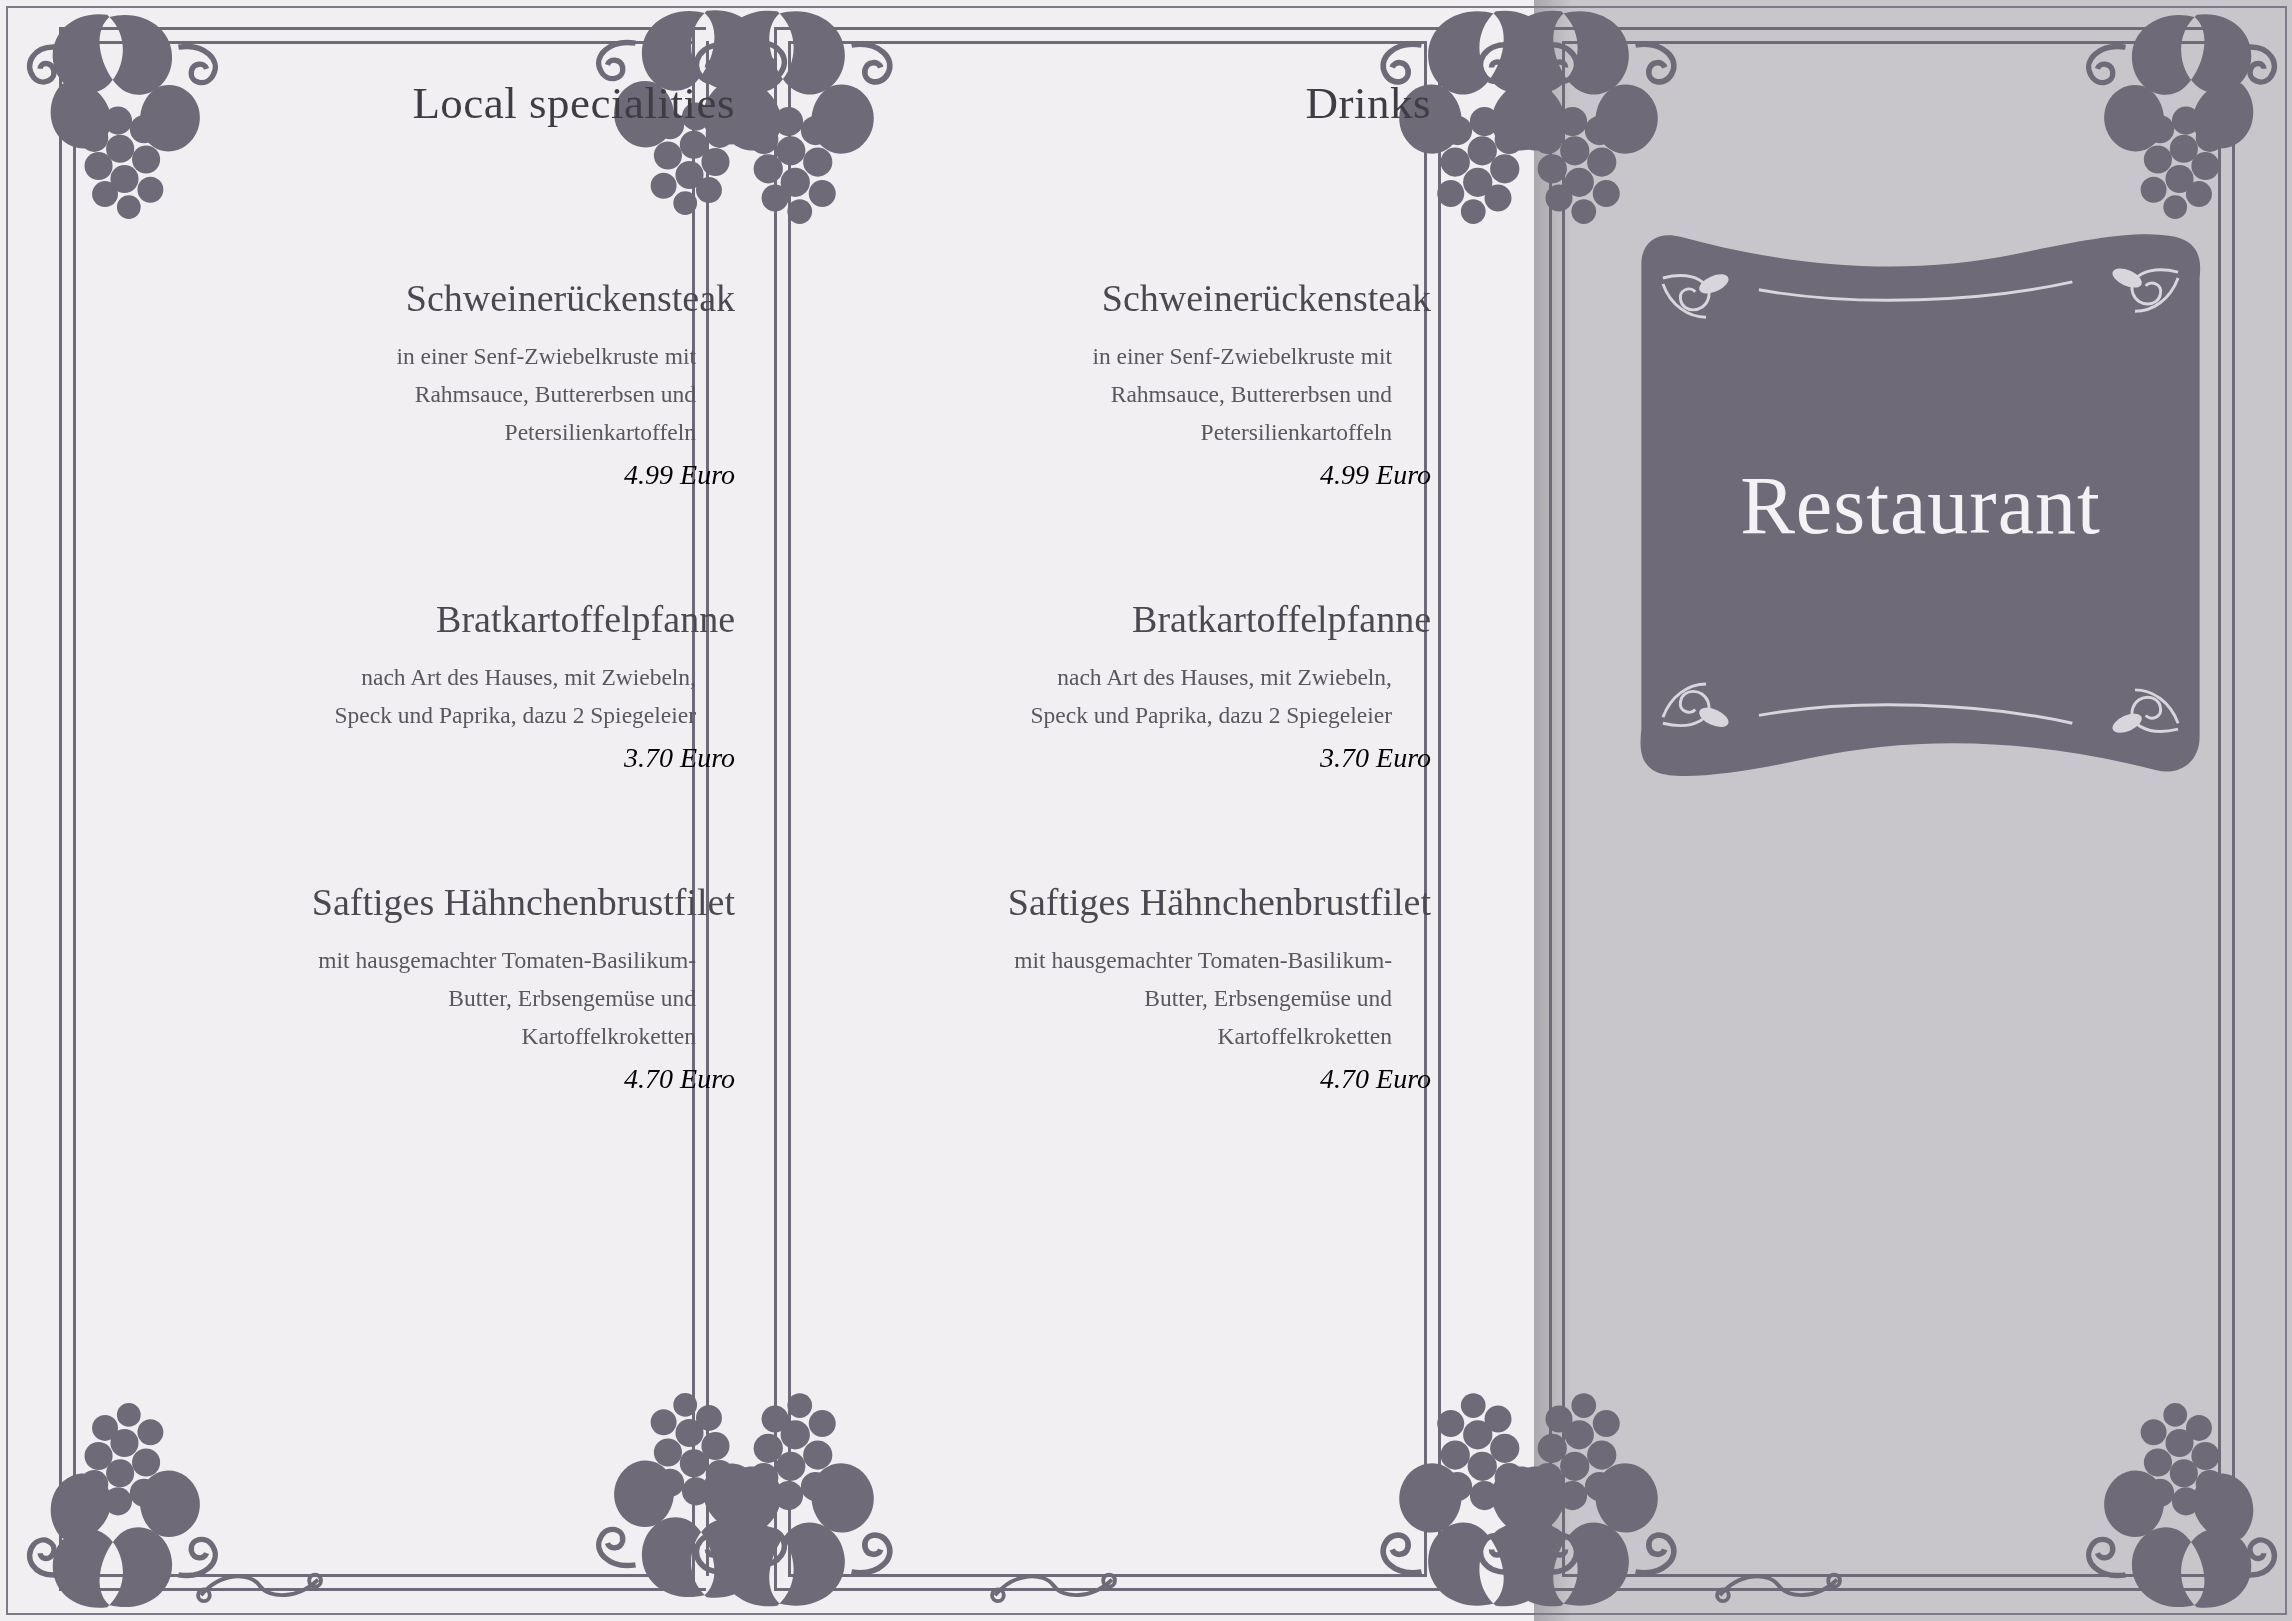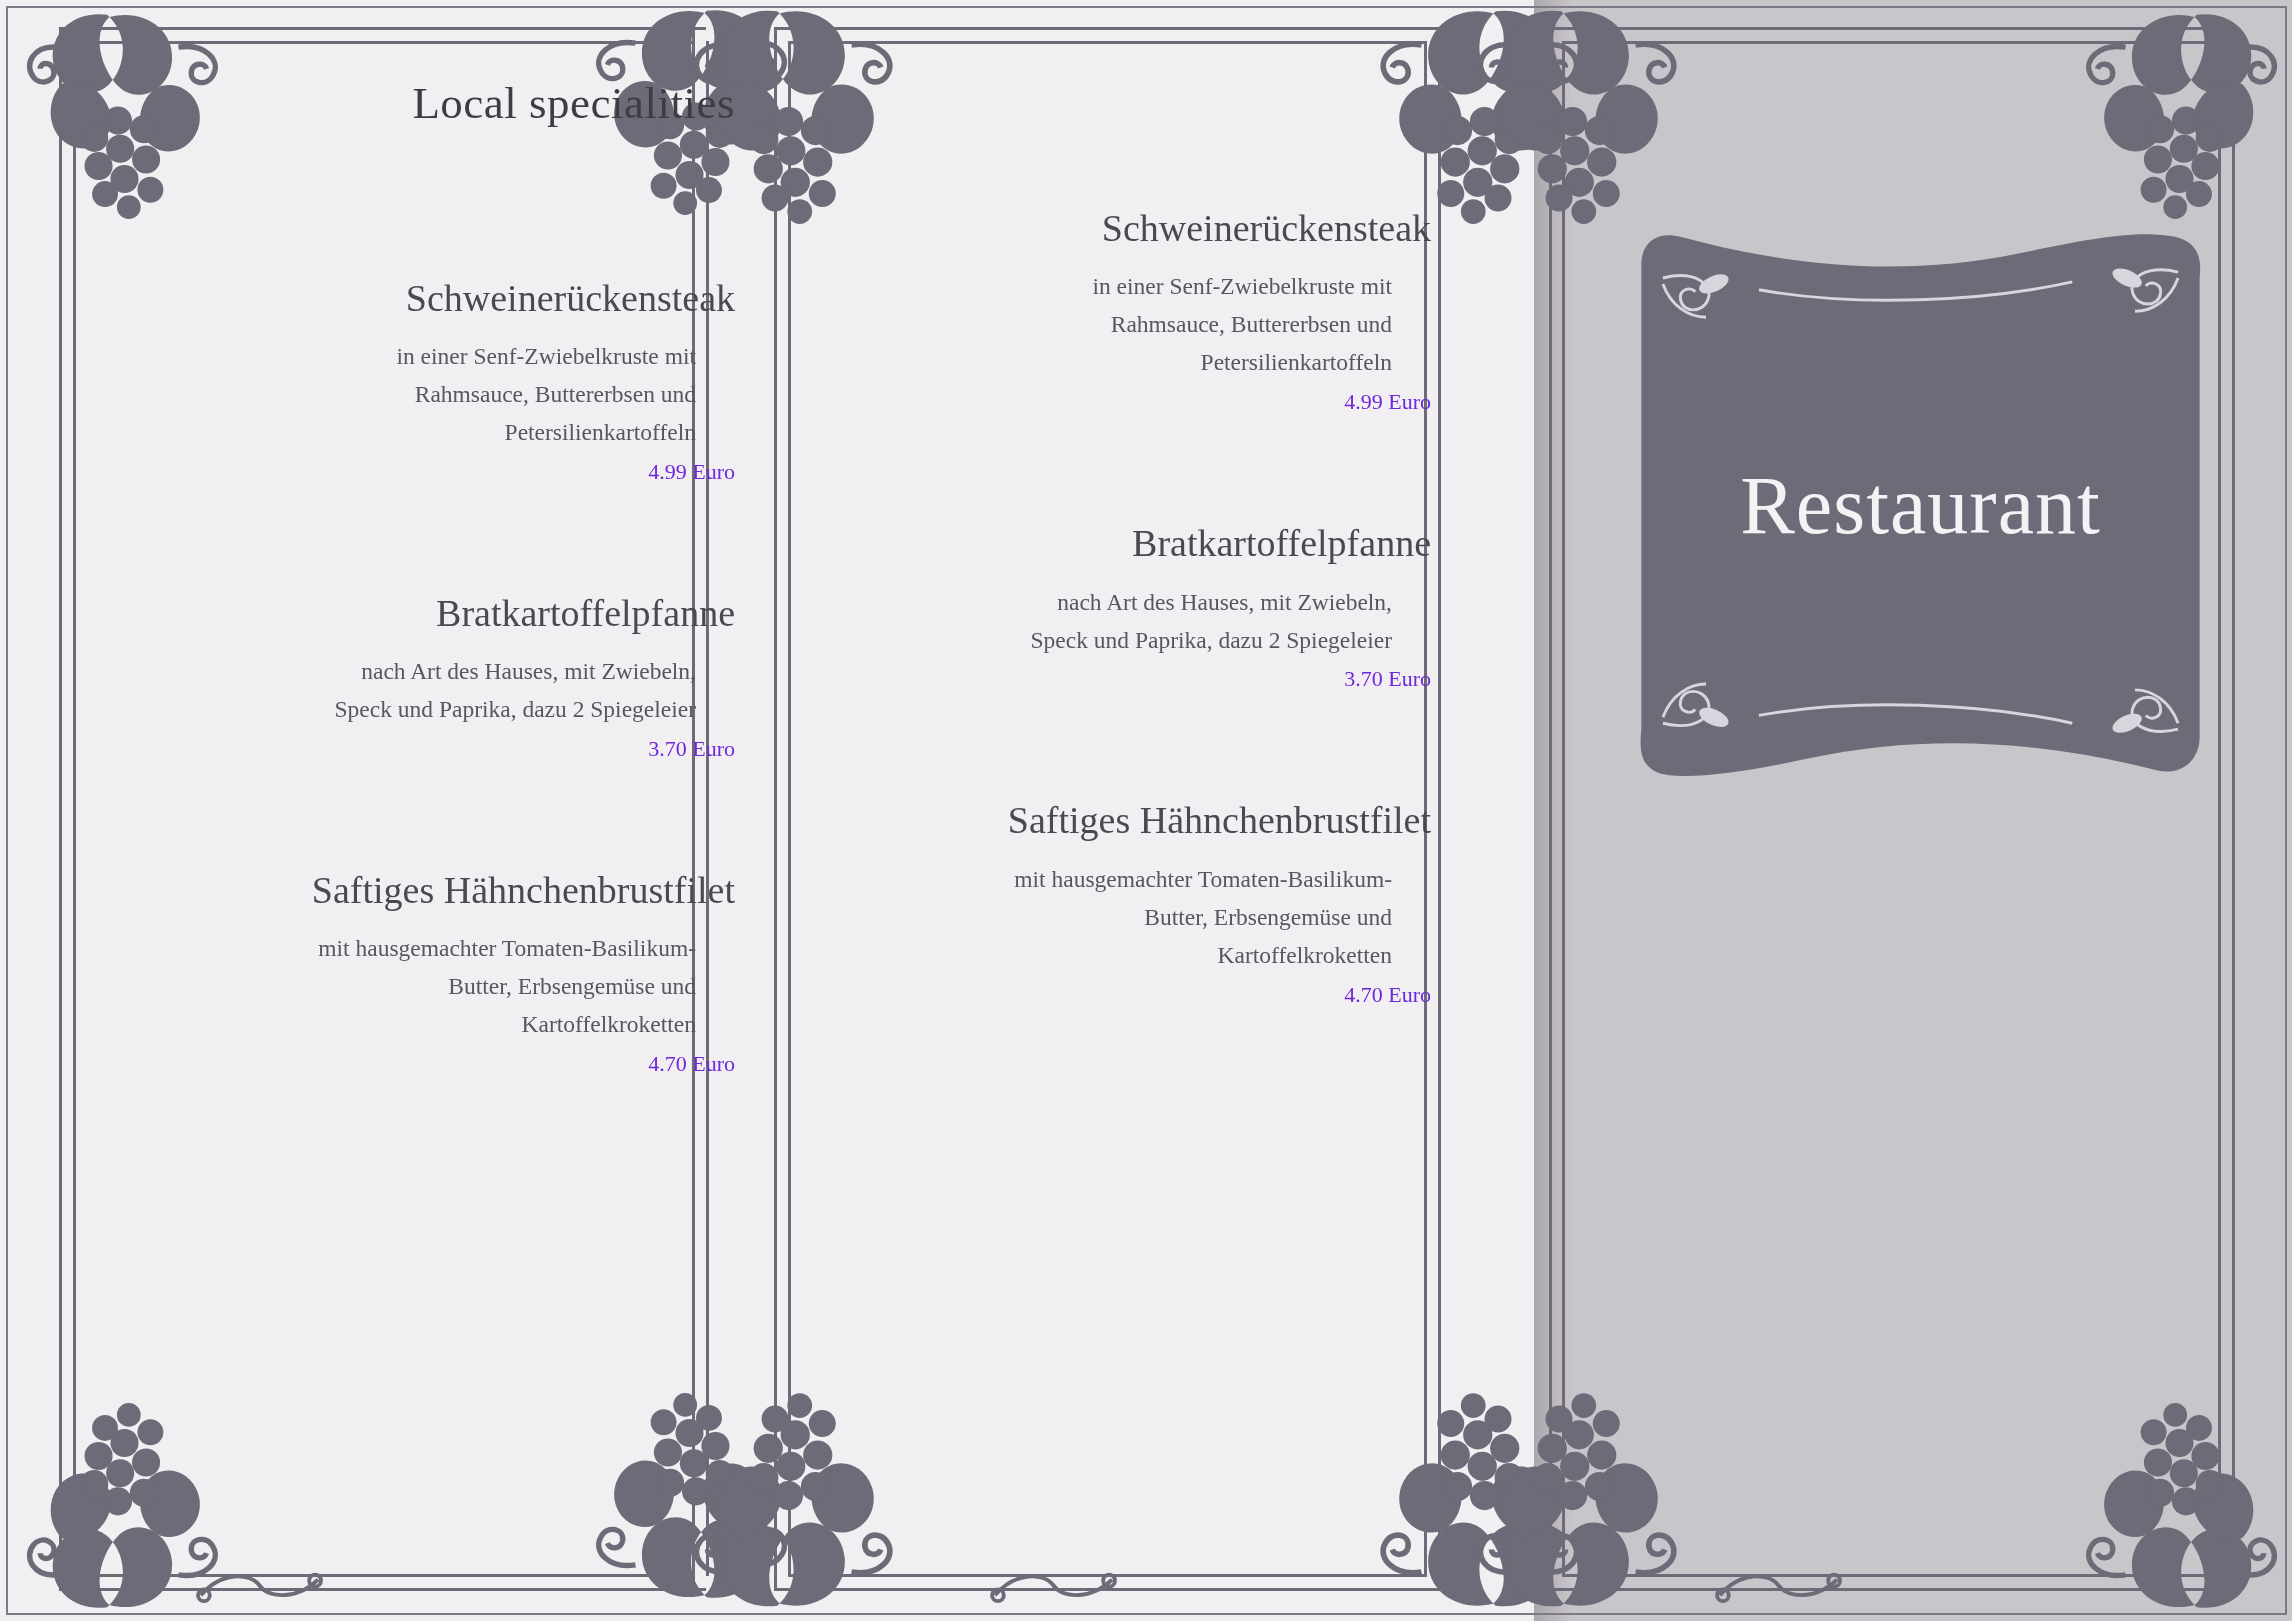--- a/index.html
+++ b/index.html
@@ -87,23 +87,24 @@
     margin-bottom: 15.7px;
   }
   .dish-desc {
     font-size: 23.5px;
     line-height: 1.62;
     color: #58565e;
     max-width: 549px;
     margin: 0 auto;
   }
   .dish-price {
-    font-size: 22px;
-    color: #6d28d9;
+    font-size: 28px;
+    color: #000000;
     margin-top: 7.8px;
+    font-style: italic;
   }
 
   
   .plaque-wrap {
     position: absolute;
     left: 1612px;
     top: 227px;
     width: 617px;
     height: 559px;
   }
@@ -305,20 +306,21 @@
       <div class="dish-desc">
         <div>mit hausgemachter Tomaten-Basilikum-</div>
         <div>Butter, Erbsengemüse und</div>
         <div>Kartoffelkroketten</div>
       </div>
       <div class="dish-price">4.70 Euro</div>
     </div>
   </div>
 
   <div class="column col-mid">
+    <h1 class="col-title">Drinks</h1>
 
     <div class="dish">
       <div class="dish-name">Schweinerückensteak</div>
       <div class="dish-desc">
         <div>in einer Senf-Zwiebelkruste mit</div>
         <div>Rahmsauce, Buttererbsen und</div>
         <div>Petersilienkartoffeln</div>
       </div>
       <div class="dish-price">4.99 Euro</div>
     </div>

